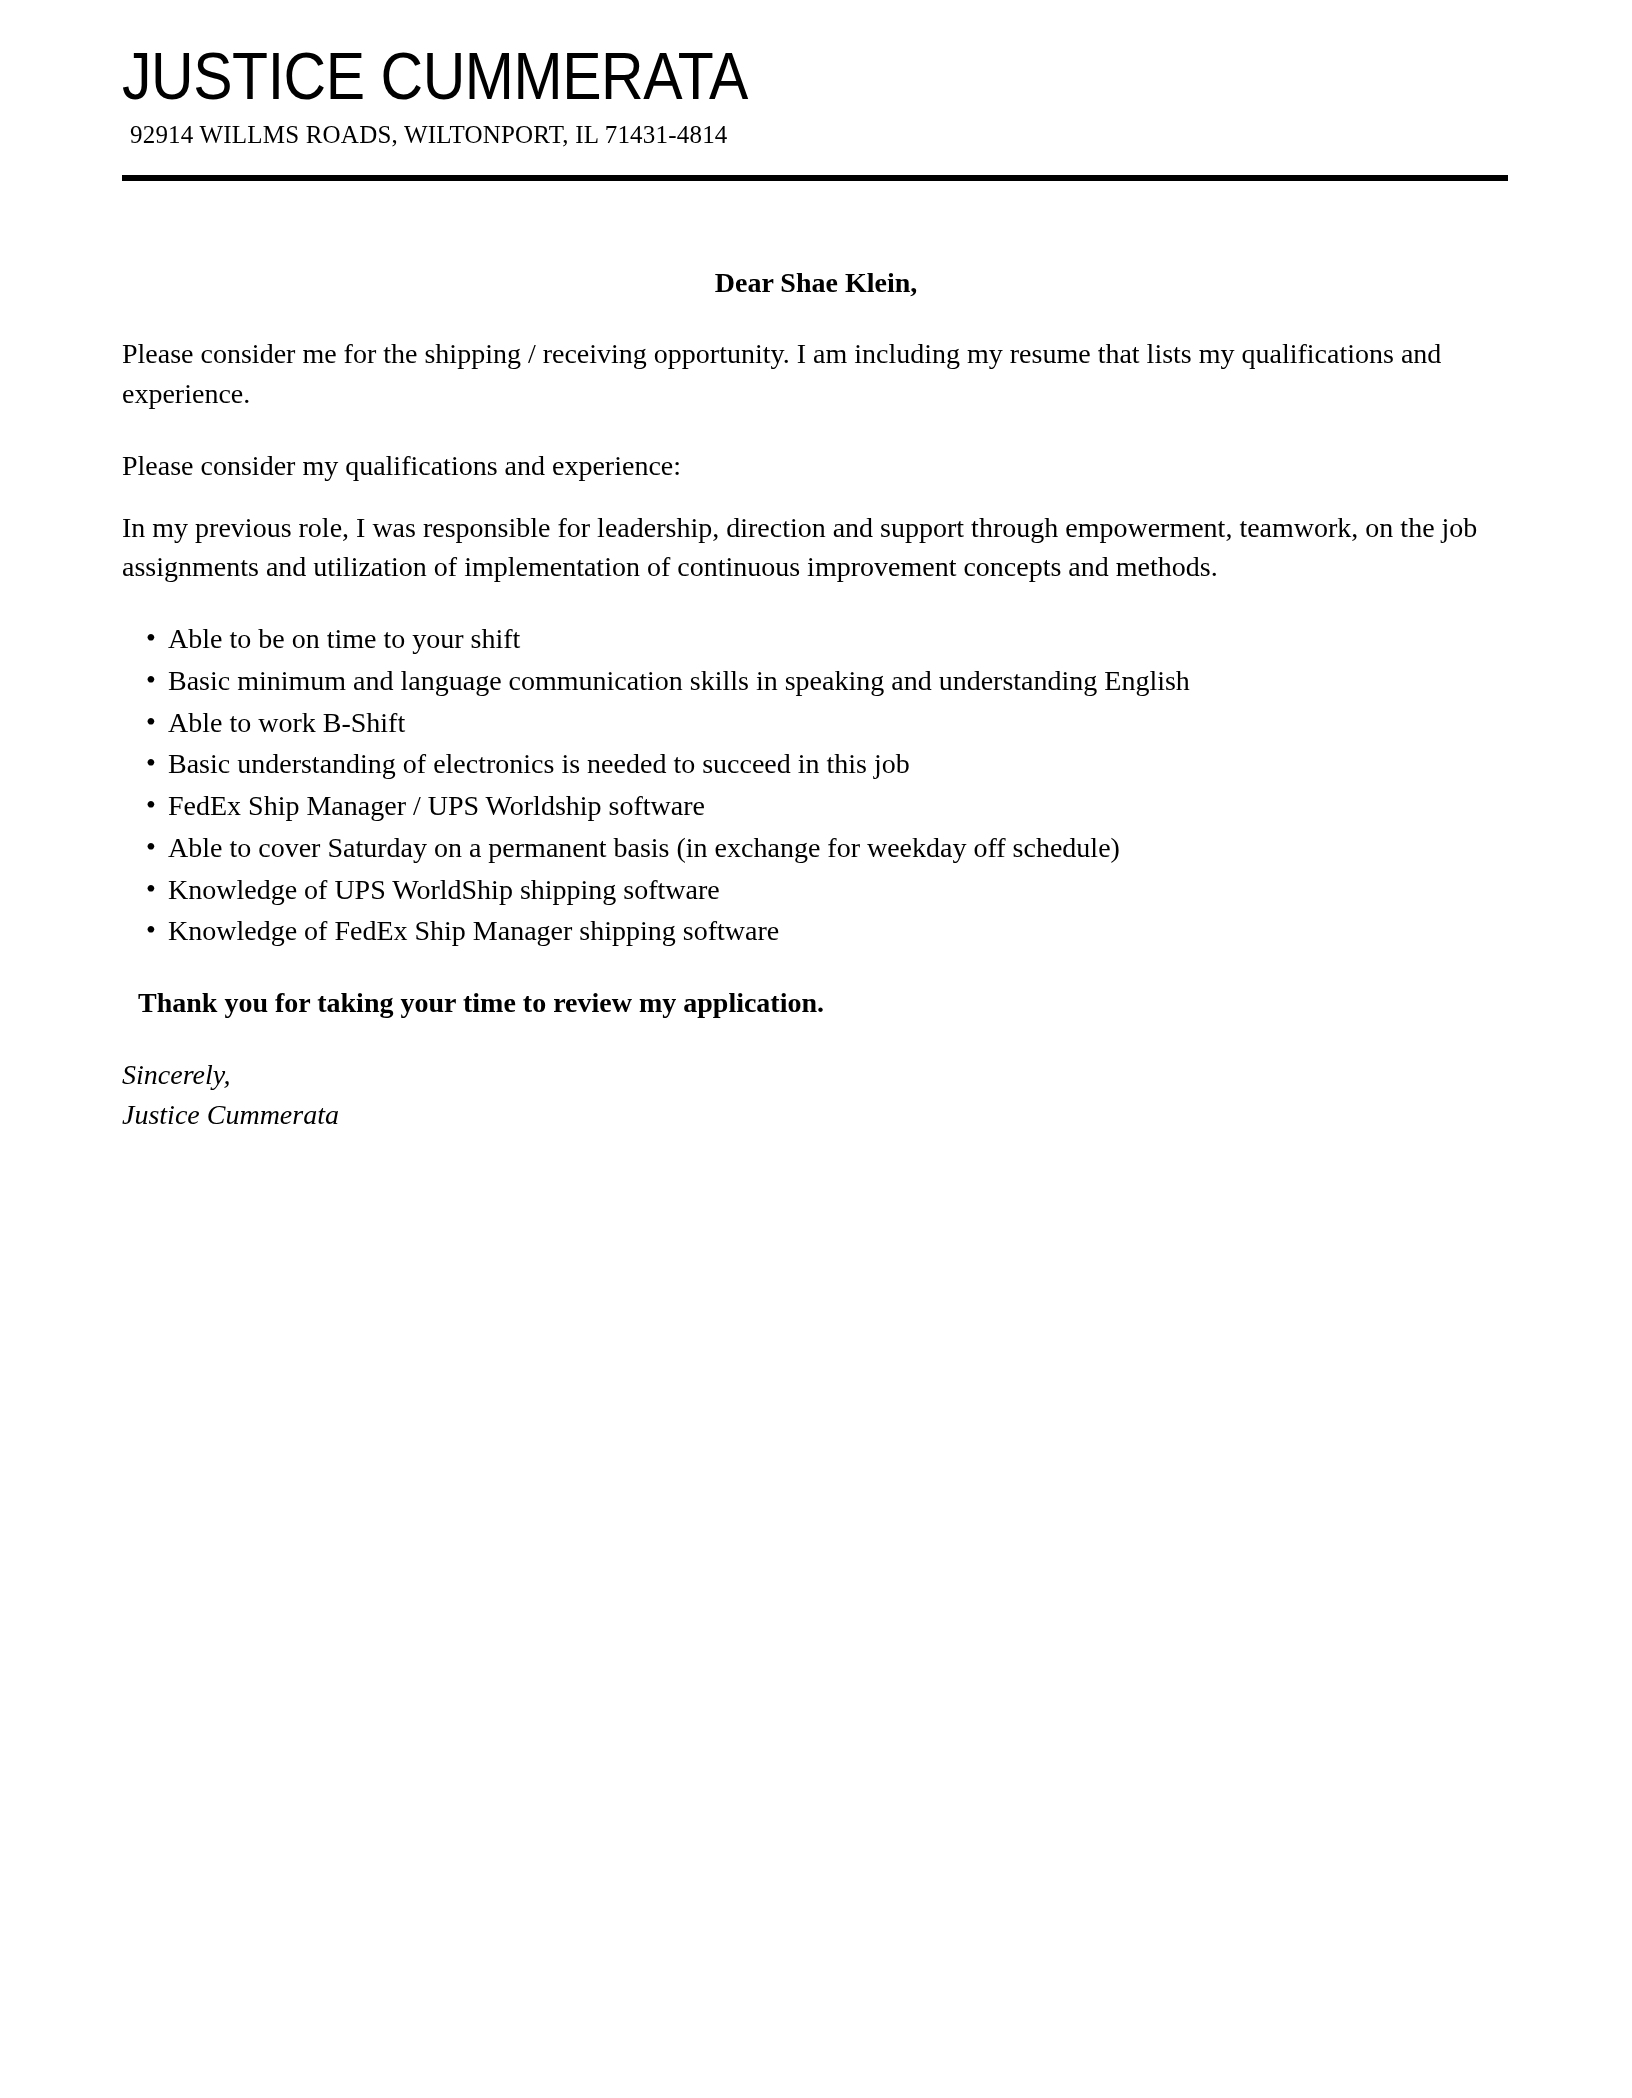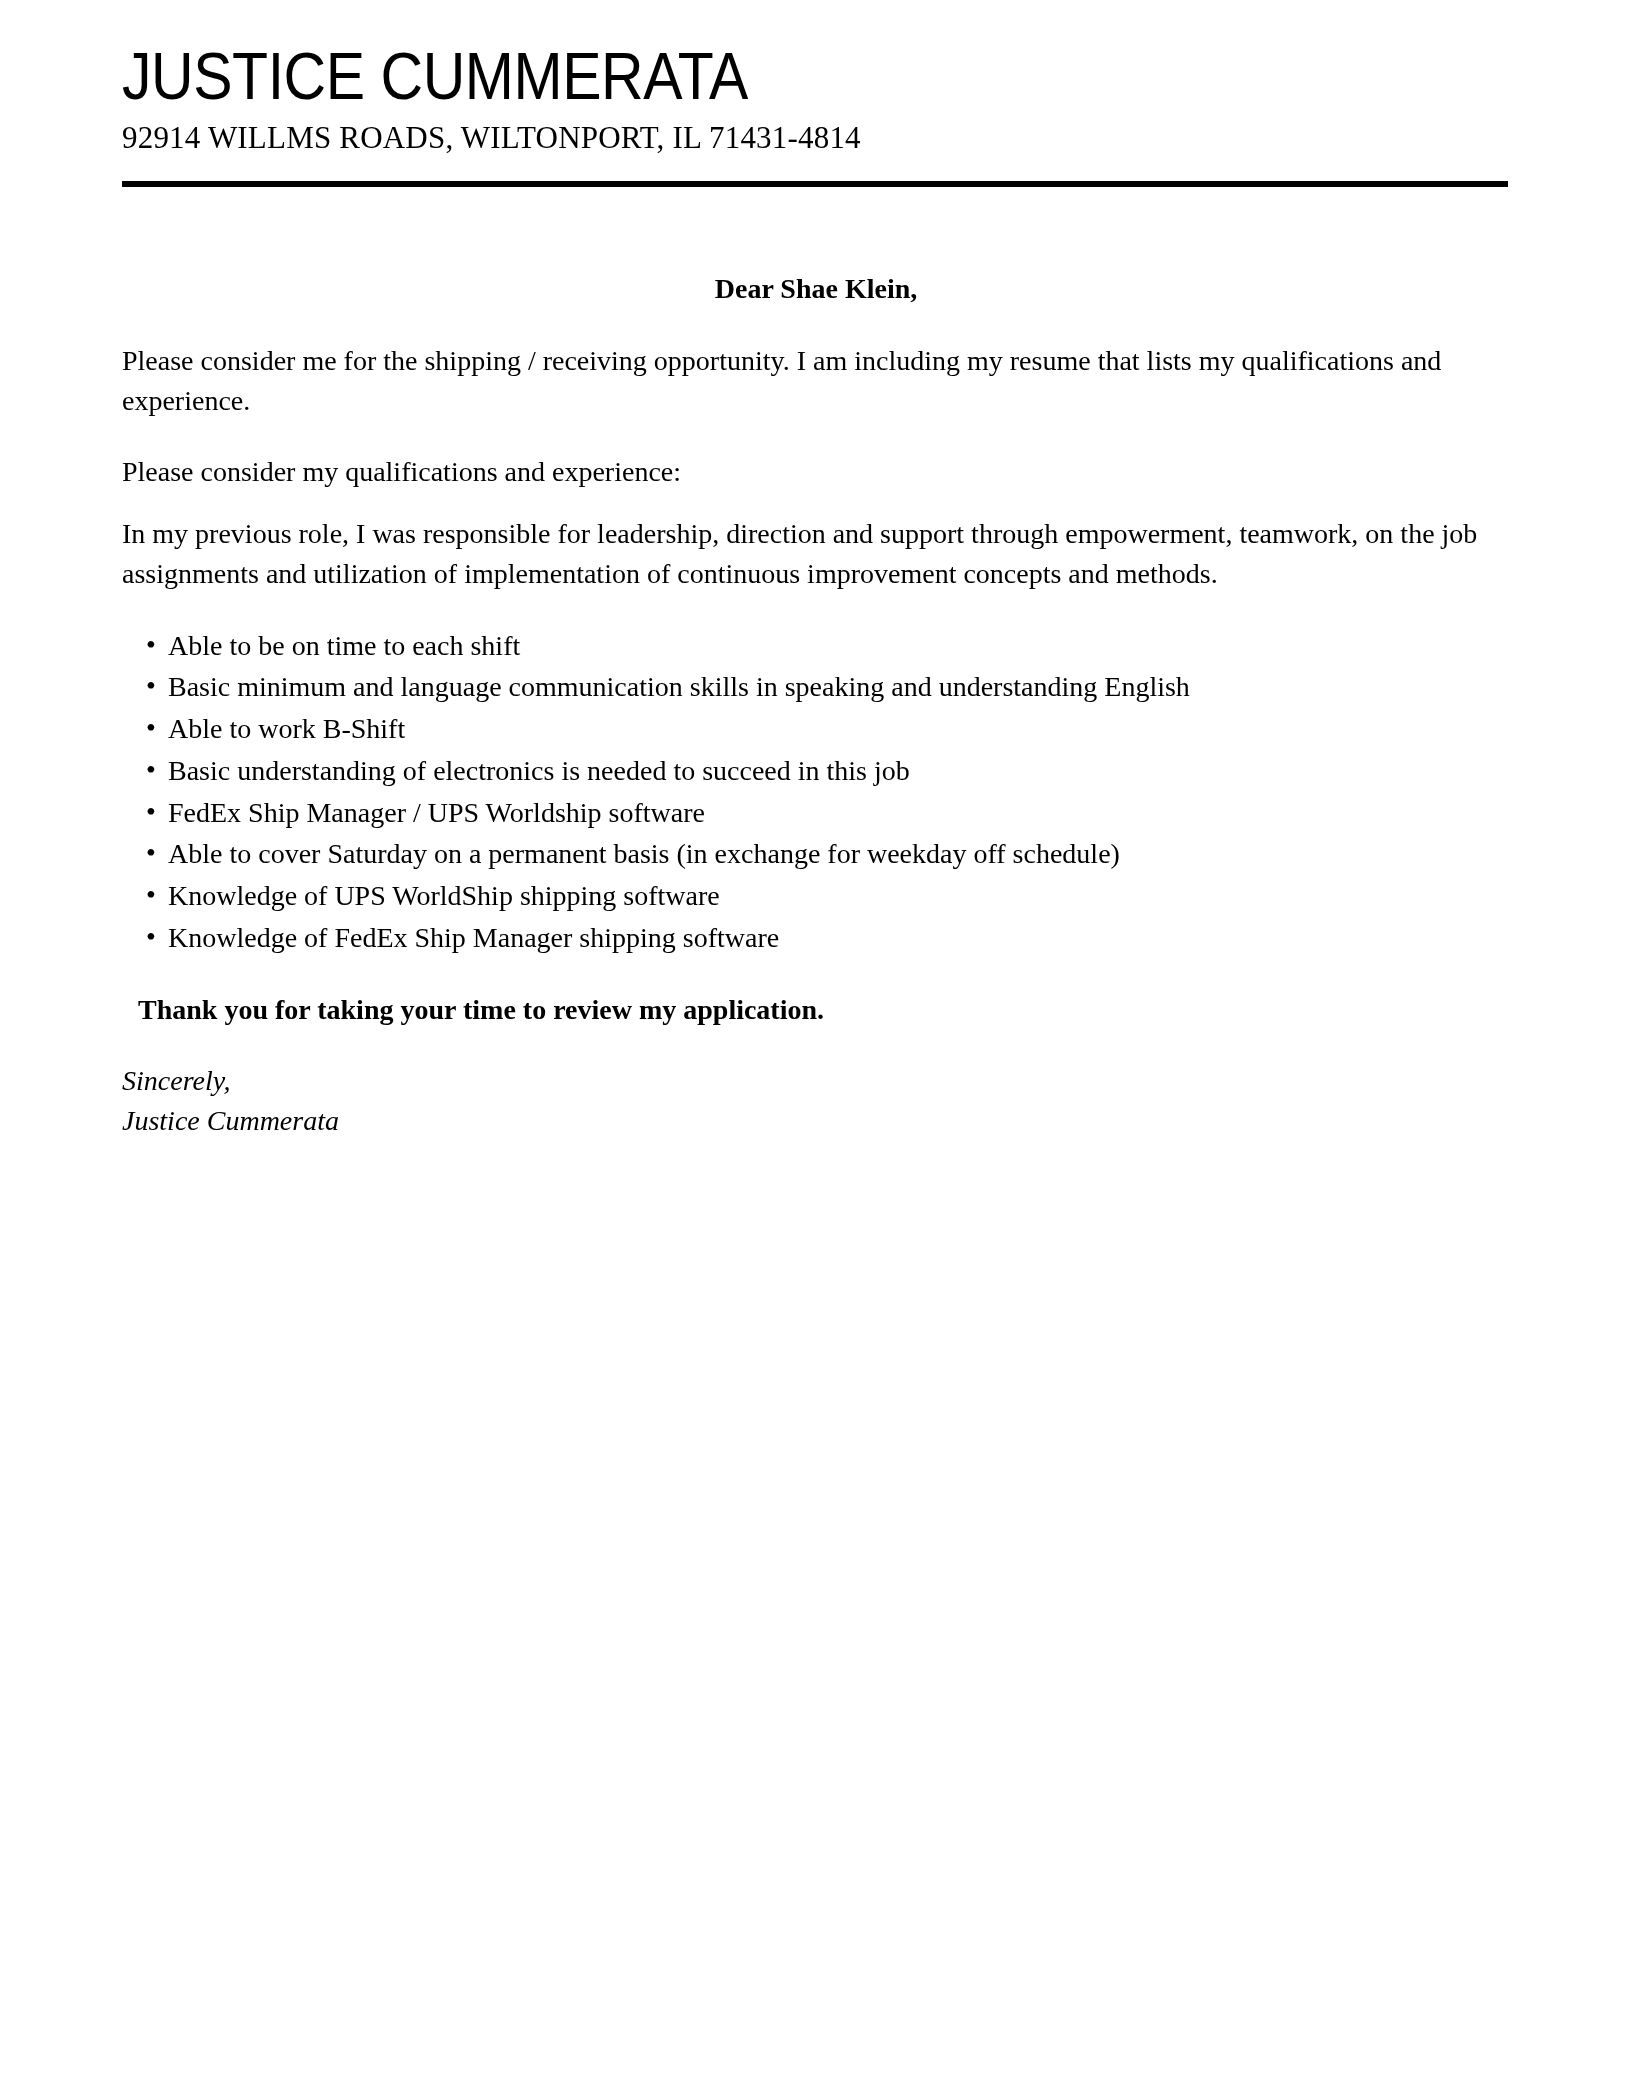--- a/index.html
+++ b/index.html
@@ -41,24 +41,24 @@
     line-height: 1.0;
     font-weight: 400;
     letter-spacing: -0.5px;
     margin: 0 0 12px 0;
     transform: scaleX(0.88);
     transform-origin: left center;
     white-space: nowrap;
   }
   .applicant-address {
     font-family: "Liberation Serif", "DejaVu Serif", serif;
-    font-size: 31px;
+    font-size: 25px;
     line-height: 1.1;
     letter-spacing: 0.2px;
-    margin: 0;
+    margin: 8px;
     white-space: nowrap;
   }
   .header-rule {
     margin-top: 26px;
     width: 1386px;
     height: 6px;
     background: #000000;
   }
 
   
@@ -132,21 +132,21 @@
 
       <p class="salutation">Dear Shae Klein,</p>
 
       <p class="paragraph">Please consider me for the shipping / receiving opportunity. I am including my resume that lists my qualifications and experience.</p>
 
       <p class="paragraph qualifications-intro">Please consider my qualifications and experience:</p>
 
       <p class="paragraph">In my previous role, I was responsible for leadership, direction and support through empowerment, teamwork, on the job assignments and utilization of implementation of continuous improvement concepts and methods.</p>
 
       <ul class="qualifications-list" id="qualifications-list">
-          <li class="qualification-item"><span class="bullet-marker">•</span><span>Able to be on time to each shift</span></li>
+          <li class="qualification-item"><span class="bullet-marker">•</span><span>Able to be on time to your shift</span></li>
           <li class="qualification-item"><span class="bullet-marker">•</span><span>Basic minimum and language communication skills in speaking and understanding English</span></li>
           <li class="qualification-item"><span class="bullet-marker">•</span><span>Able to work B-Shift</span></li>
           <li class="qualification-item"><span class="bullet-marker">•</span><span>Basic understanding of electronics is needed to succeed in this job</span></li>
           <li class="qualification-item"><span class="bullet-marker">•</span><span>FedEx Ship Manager / UPS Worldship software</span></li>
           <li class="qualification-item"><span class="bullet-marker">•</span><span>Able to cover Saturday on a permanent basis (in exchange for weekday off schedule)</span></li>
           <li class="qualification-item"><span class="bullet-marker">•</span><span>Knowledge of UPS WorldShip shipping software</span></li>
           <li class="qualification-item"><span class="bullet-marker">•</span><span>Knowledge of FedEx Ship Manager shipping software</span></li>
         </ul>
 
       <p class="closing-line">Thank you for taking your time to review my application.</p>

